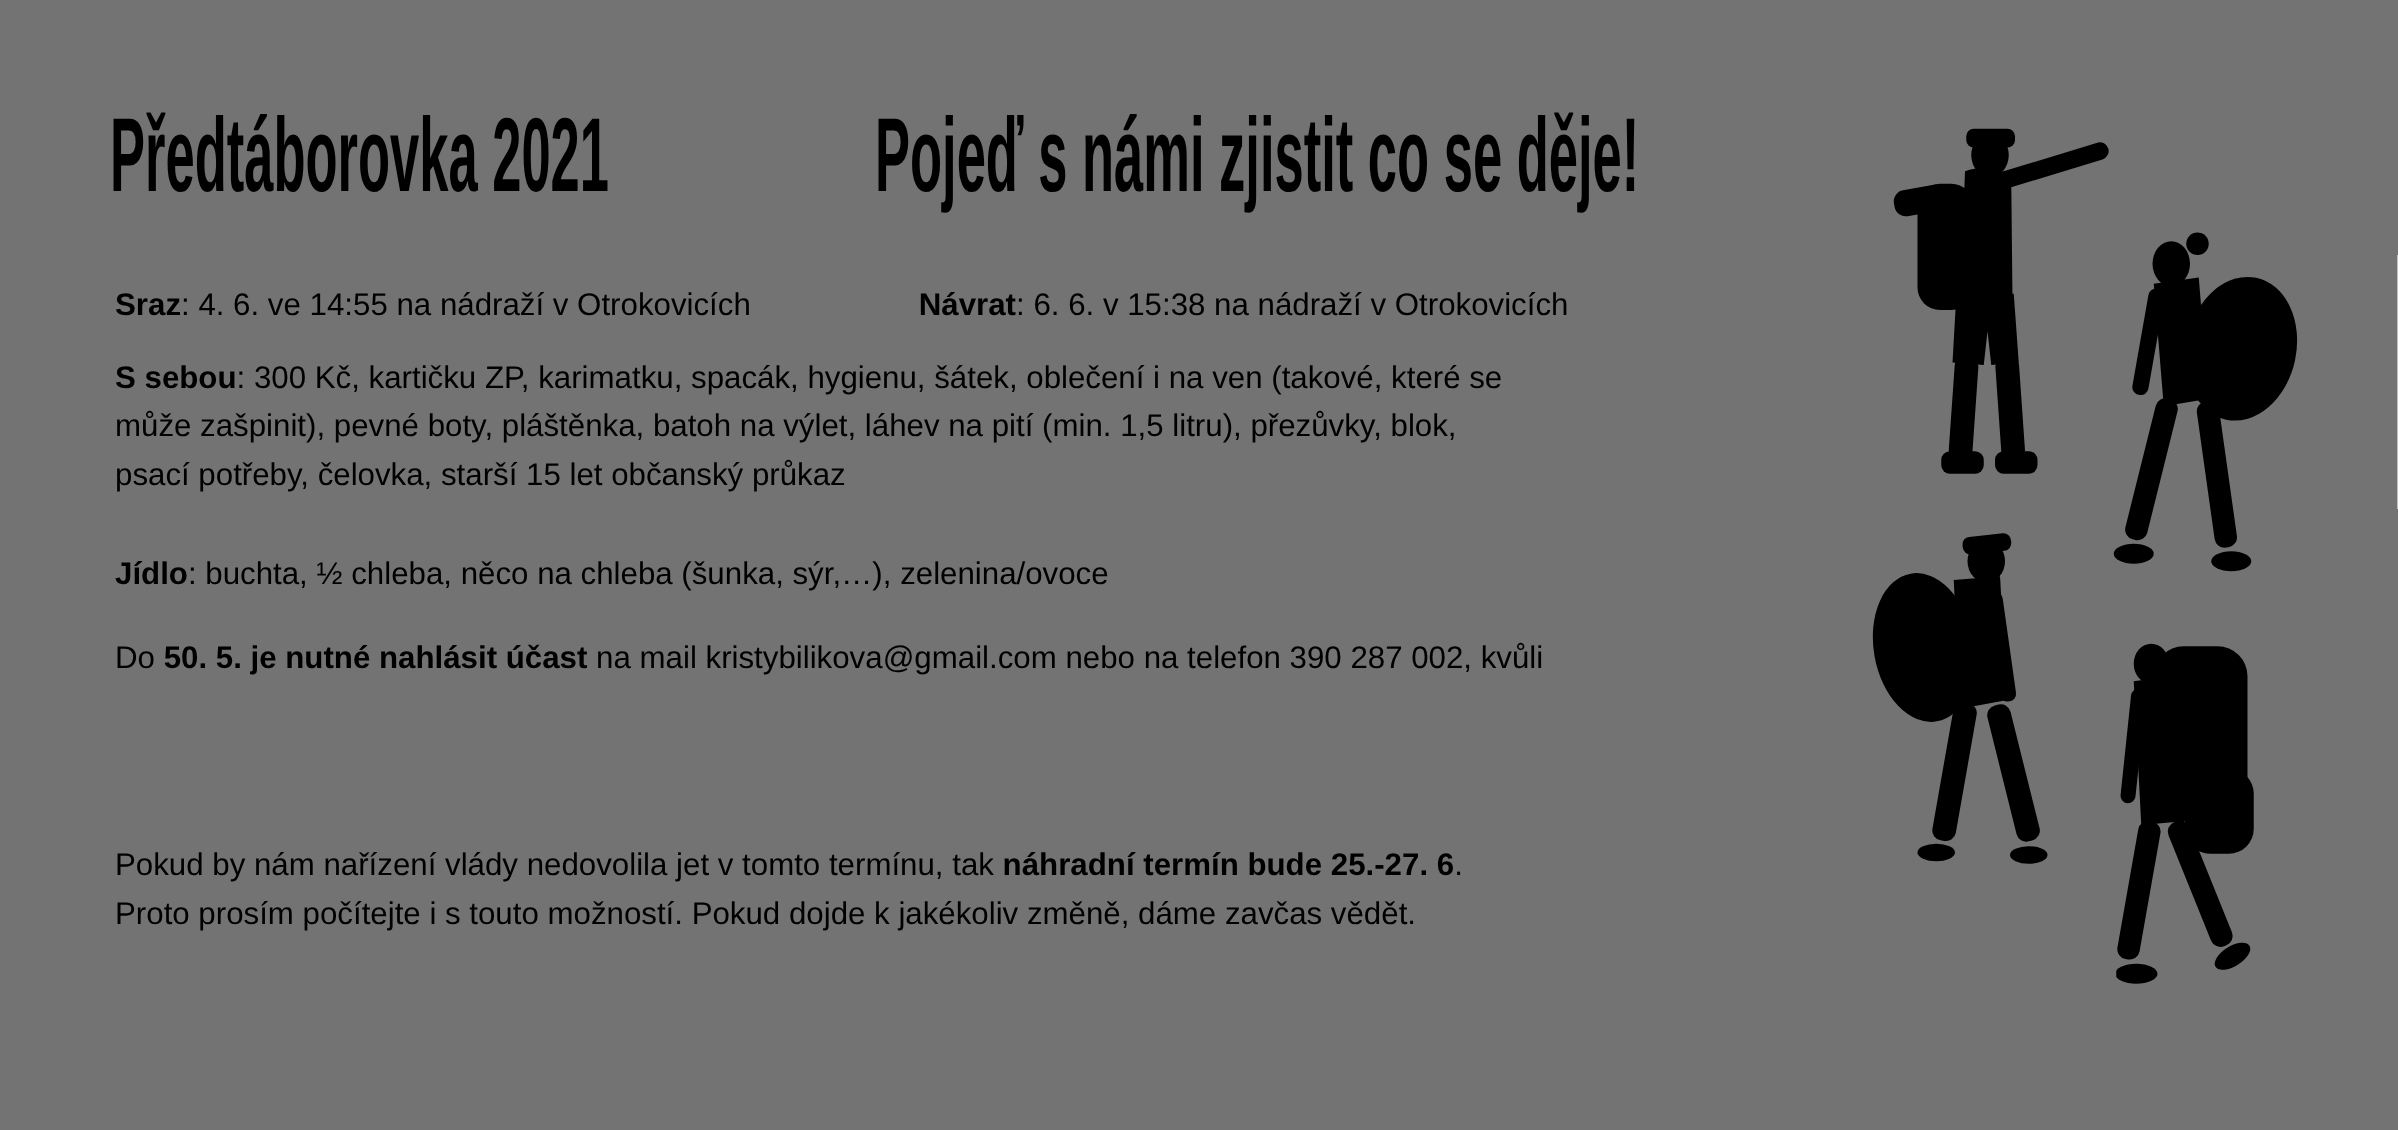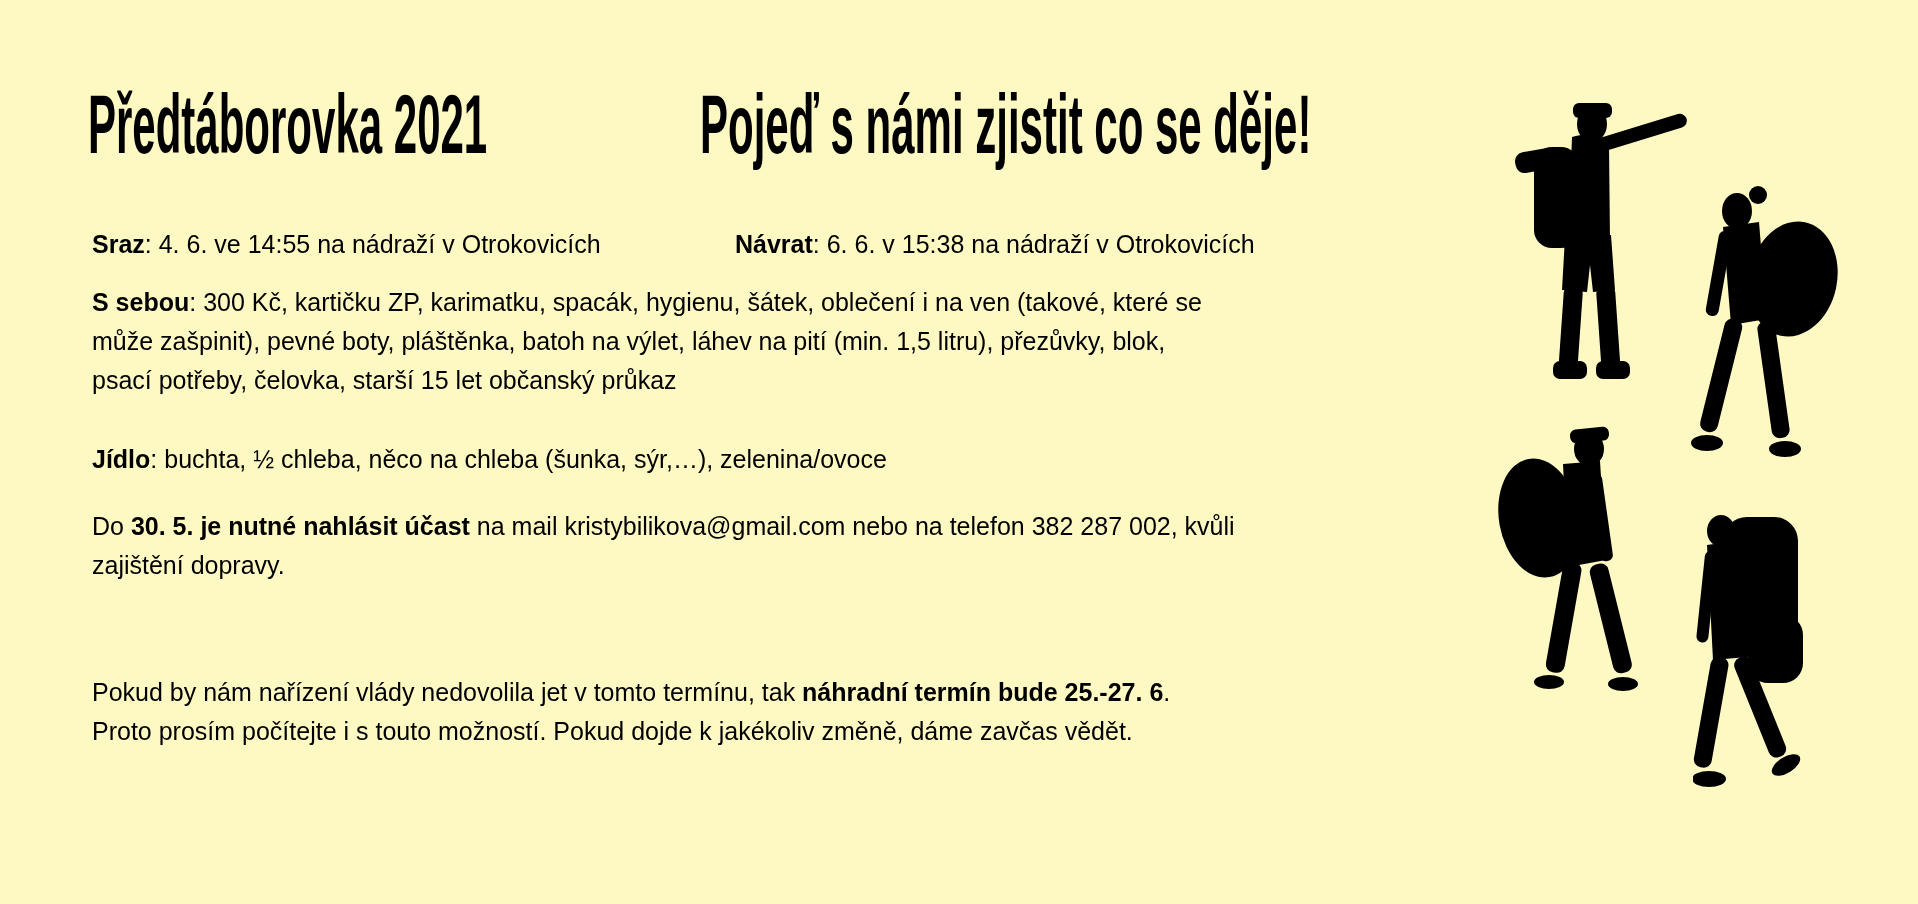--- a/index.html
+++ b/index.html
@@ -4,21 +4,21 @@
 <style>
   html, body {
     margin: 0;
     padding: 0;
     background: #ffffff;
   }
   .page {
     position: relative;
     width: 1918px;
     height: 904px;
-    background: #fef9c3;
+    background: #737373;
     color: #000000;
     font-family: "Liberation Sans", sans-serif;
     overflow: hidden;
   }
 
   
   .headline {
     position: absolute;
     top: 82px;
     left: 0;
@@ -94,22 +94,21 @@
     <span class="ln"><span class="b">S sebou</span><span>: 300 Kč, kartičku ZP, karimatku, spacák, hygienu, šátek, oblečení i na ven (takové, které se</span></span>
     <span class="ln">může zašpinit), pevné boty, pláštěnka, batoh na výlet, láhev na pití (min. 1,5 litru), přezůvky, blok,</span>
     <span class="ln">psací potřeby, čelovka, starší 15 let občanský průkaz</span>
   </div>
 
   <div class="par jidlo">
     <span class="ln"><span class="b">Jídlo</span><span>: buchta, ½ chleba, něco na chleba (šunka, sýr,…), zelenina/ovoce</span></span>
   </div>
 
   <div class="par prihlaseni">
-    <span class="ln"><span>Do </span><span class="b">30. 5. je nutné nahlásit účast</span><span> na mail kristybilikova@gmail.com nebo na telefon 382 287 002, kvůli</span></span>
-    <span class="ln">zajištění dopravy.</span>
+    <span class="ln"><span>Do </span><span class="b">50. 5. je nutné nahlásit účast</span><span> na mail kristybilikova@gmail.com nebo na telefon 390 287 002, kvůli</span></span>
   </div>
 
   <div class="par nahradni">
     <span class="ln"><span>Pokud by nám nařízení vlády nedovolila jet v tomto termínu, tak </span><span class="b">náhradní termín bude 25.-27. 6</span><span>.</span></span>
     <span class="ln">Proto prosím počítejte i s touto možností. Pokud dojde k jakékoliv změně, dáme zavčas vědět.</span>
   </div>
 
 
   <aside class="illustrations">
 

